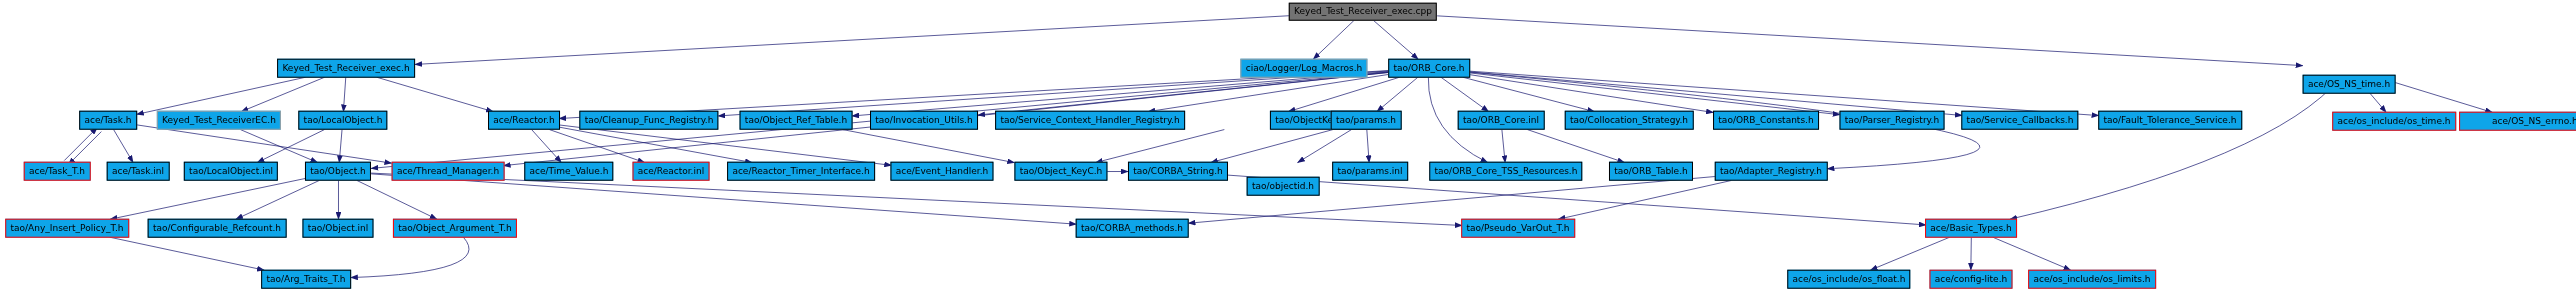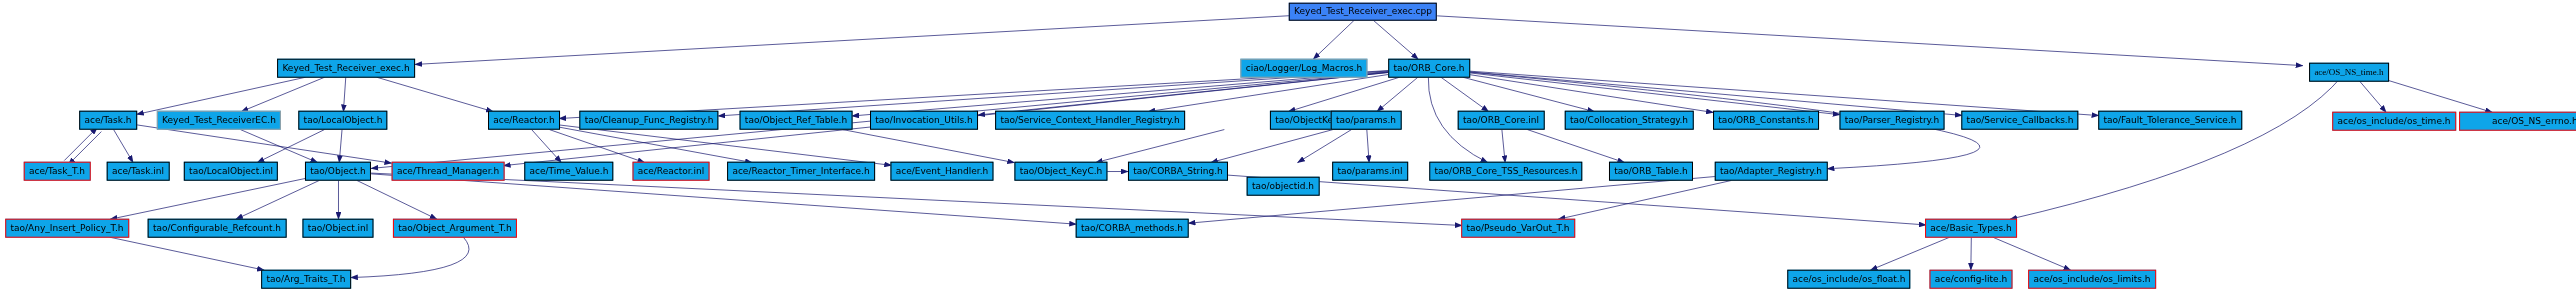--- a/index.html
+++ b/index.html
@@ -2,21 +2,21 @@
 <html style="font-size:11.5px"><head>
 <meta charset="utf-8">
 <style>
   html,body{margin:0;padding:0;background:#ffffff;}
   #canvas{position:relative;width:2576px;height:295px;background:#ffffff;overflow:hidden;
           font-family:"DejaVu Sans","Liberation Sans",sans-serif;}
   #edge-layer{position:absolute;left:0;top:0;width:2576px;height:295px;}
   .node{position:absolute;transform:translate(-50%,-50%);white-space:nowrap;
         background:#0ea5e9;border:0.7px solid #000000;color:#000000;
         font-size:9px;line-height:1.2;padding:2.9px 4.3px;cursor:pointer;}
-  .node.root{background:#3b82f6;border-color:#000000;cursor:default;text-align:right;}
+  .node.root{background:#737373;border-color:#000000;cursor:default;text-align:right;}
   .node.truncated{border-color:#ff0000;}
   .node.secondary{border-color:#9e9e9e;}
   .edge{stroke:#191970;stroke-width:1;fill:none;}
 </style>
 </head>
 <body>
 
 <div id="canvas">
   <svg id="edge-layer" width="2576" height="295" viewBox="0 0 3592 411" xmlns="http://www.w3.org/2000/svg">
     <defs>
@@ -86,21 +86,21 @@
         <path d="M 2718.894366197183,330.5 L 2608.105633802817,376.5" class="edge" marker-end="url(#arrow)"></path>
         <path d="M 2748.823943661972,330.5 L 2748.176056338028,376.5" class="edge" marker-end="url(#arrow)"></path>
         <path d="M 2778.5774647887324,330.5 L 2887.4225352112676,376.5" class="edge" marker-end="url(#arrow)"></path>
       </g>
   </svg>
   <div id="node-layer">
       <div class="node root" style="left: 1363px; top: 11.5px;">Keyed_Test_Receiver_exec.cpp</div>
       <div class="node " style="left: 346px; top: 68px;">Keyed_Test_Receiver_exec.h</div>
       <div class="node secondary" style="left: 1304px; top: 68px;">ciao/Logger/Log_Macros.h</div>
       <div class="node " style="left: 1429px; top: 68px;">tao/ORB_Core.h</div>
-      <div class="node " style="left: 2349px; top: 72px; font-family: Liberation Serif, serif;">ace/OS_NS_time.h</div>
+      <div class="node " style="left: 2349px; top: 84px;">ace/OS_NS_time.h</div>
       <div class="node " style="left: 108px; top: 120px;">ace/Task.h</div>
       <div class="node secondary" style="left: 219px; top: 120px;">Keyed_Test_ReceiverEC.h</div>
       <div class="node " style="left: 343px; top: 120px;">tao/LocalObject.h</div>
       <div class="node " style="left: 524px; top: 120px;">ace/Reactor.h</div>
       <div class="node " style="left: 649px; top: 120px;">tao/Cleanup_Func_Registry.h</div>
       <div class="node " style="left: 796px; top: 120px;">tao/Object_Ref_Table.h</div>
       <div class="node " style="left: 924px; top: 120px;">tao/Invocation_Utils.h</div>
       <div class="node " style="left: 1090px; top: 120px;">tao/Service_Context_Handler_Registry.h</div>
       <div class="node " style="left: 1325px; top: 120px;">tao/ObjectKey_Table.h</div>
       <div class="node " style="left: 1366px; top: 120px;">tao/params.h</div>

